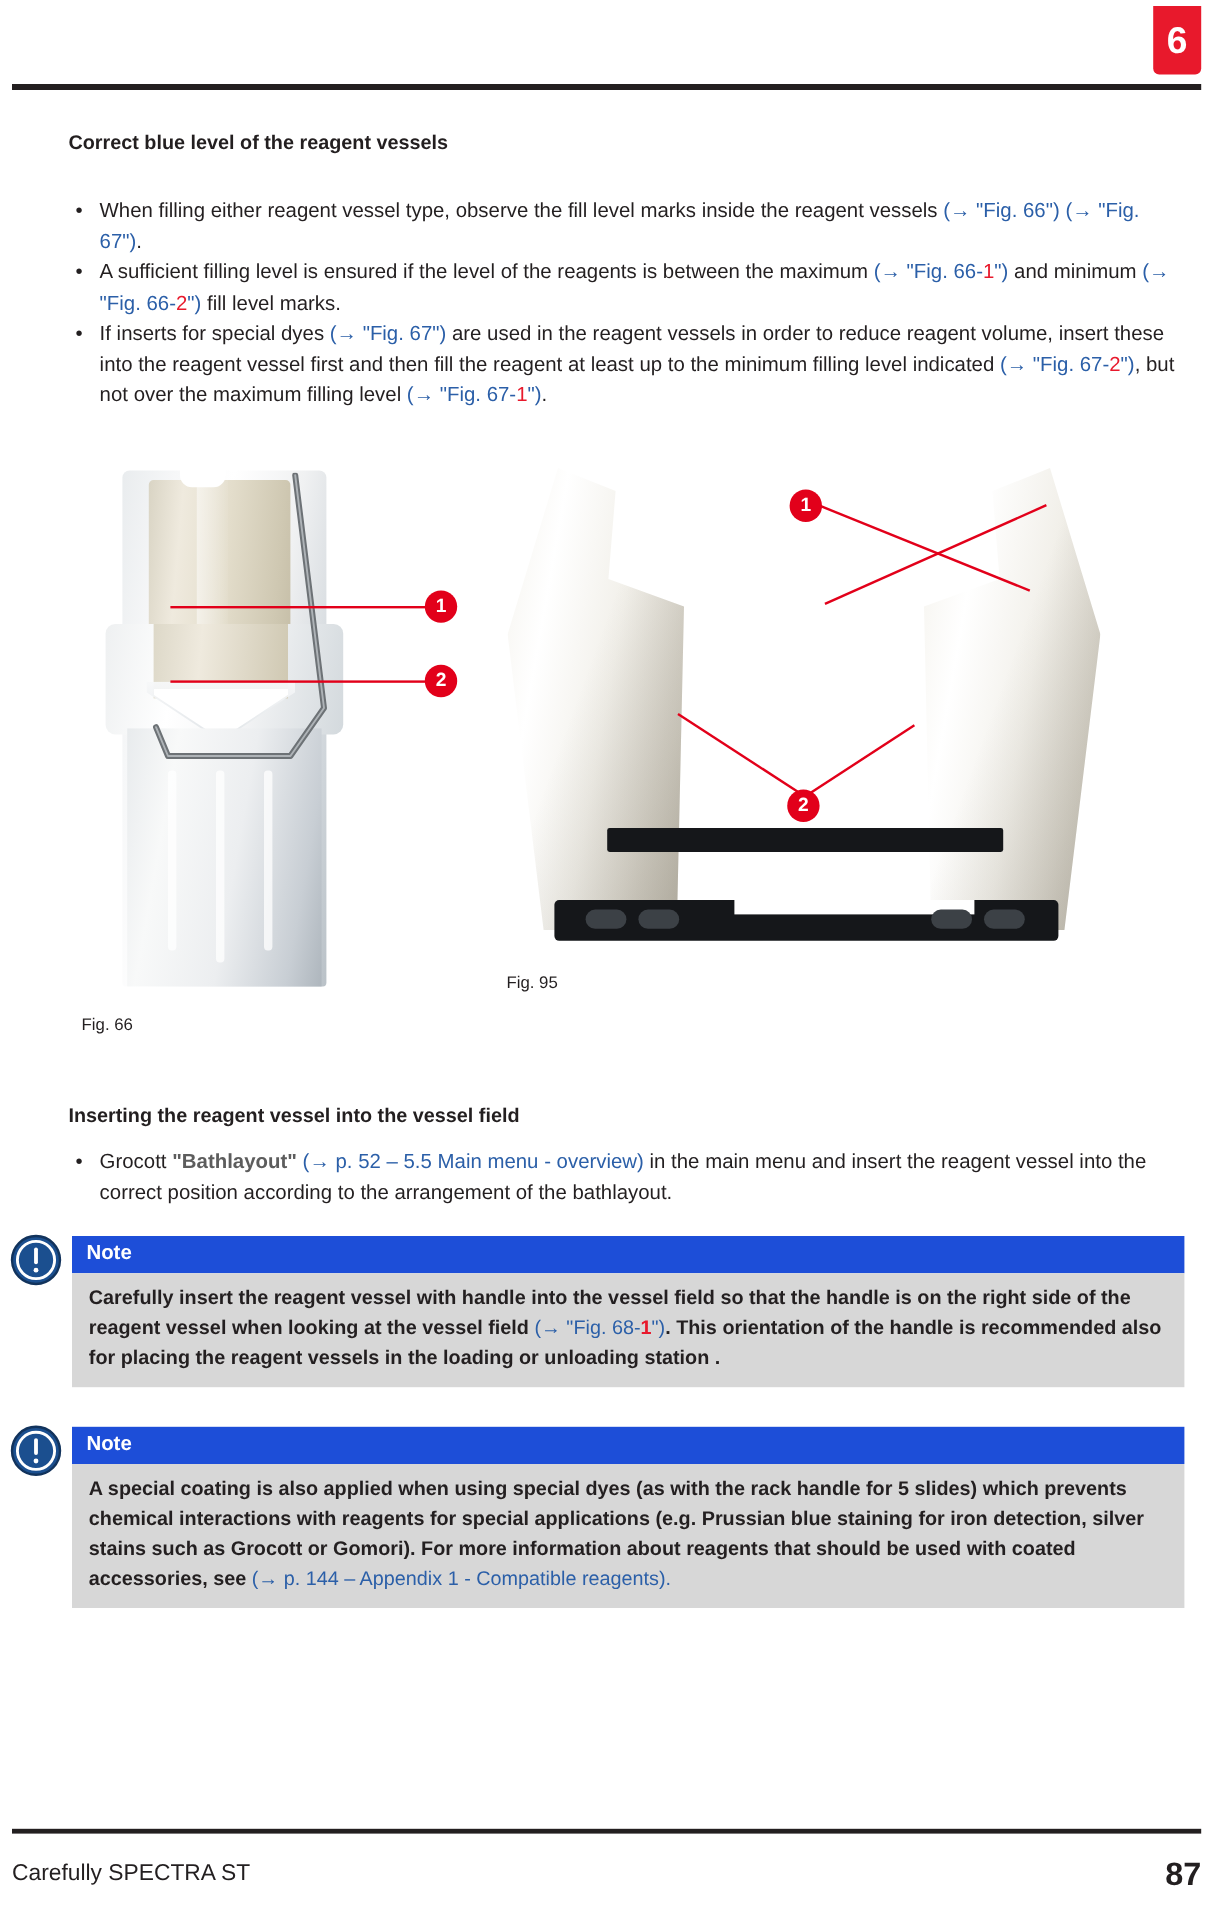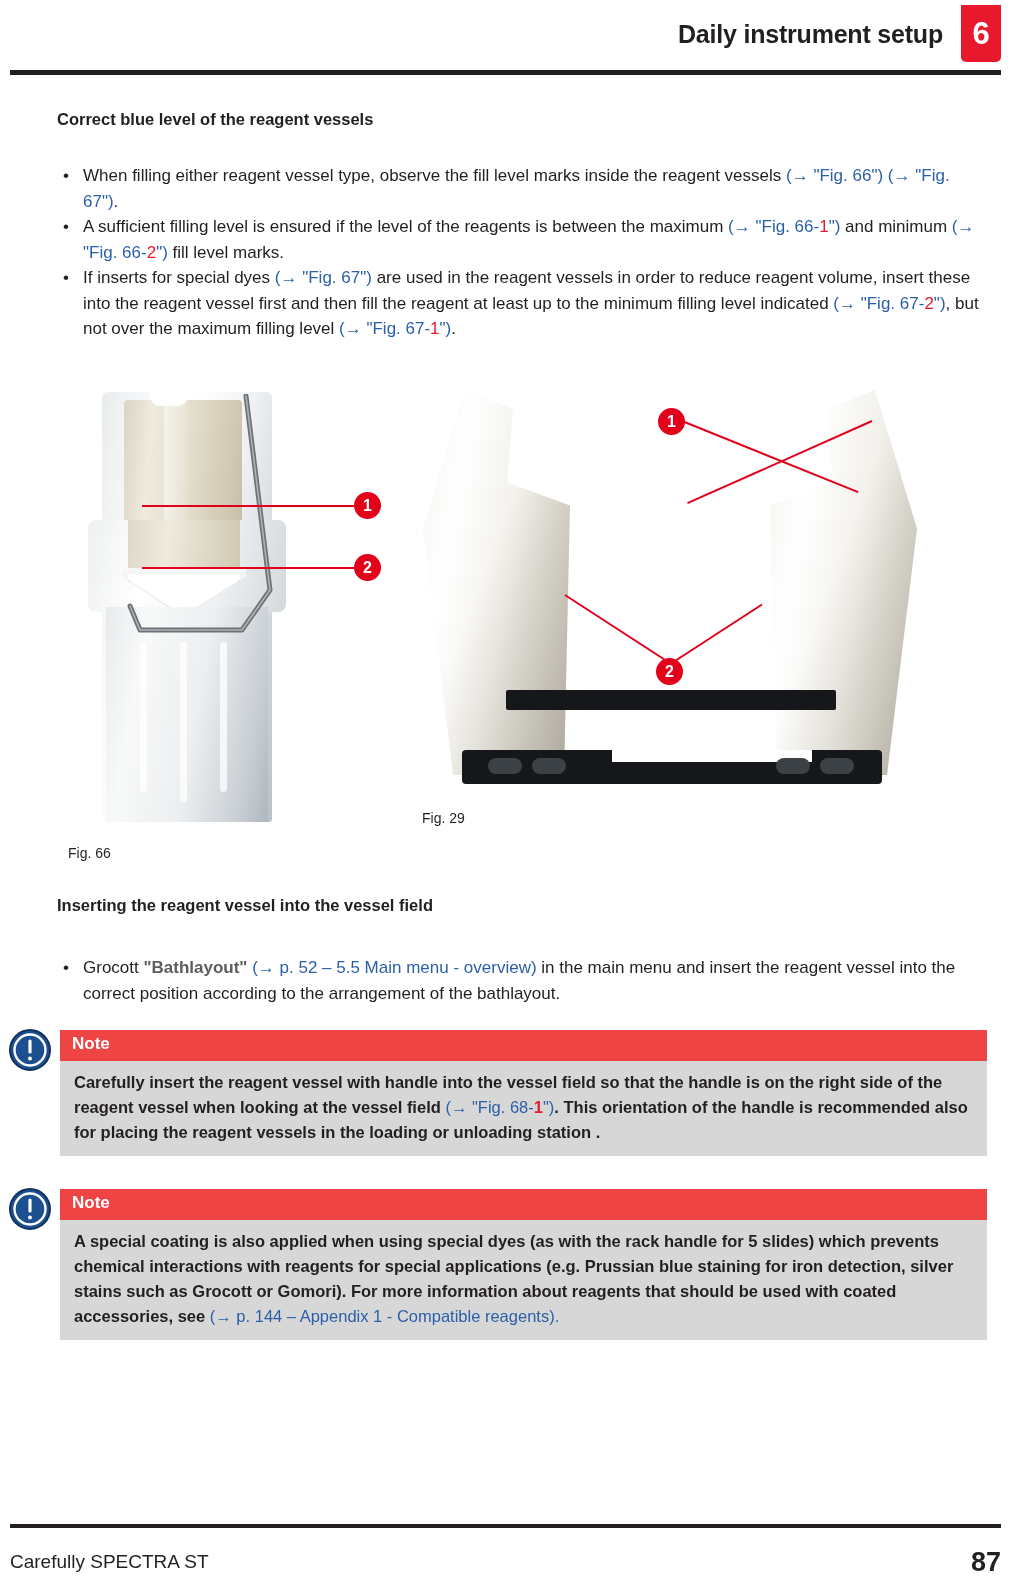--- a/index.html
+++ b/index.html
@@ -237,21 +237,21 @@
     position: absolute;
     background: #e2001a;
     height: 2px;
     transform-origin: 0 50%;
     z-index: 7;
   }
 
   
   .note { position: absolute; left: 60px; width: 927px; }
   .note-head {
-    background: #ef4444;
+    background: #1d4ed8;
     color: #ffffff;
     font-size: 17px;
     font-weight: bold;
     padding: 5px 12px 7px 12px;
     line-height: 1.1;
   }
   .note-body {
     background: #d7d7d7;
     color: #231f20;
     font-size: 16.5px;
@@ -286,21 +286,20 @@
     right: 10px; bottom: 17px;
     font-size: 27px;
     font-weight: bold;
     color: #231f20;
   }
 </style>
 </head>
 <body>
 
 <div class="header">
-  <div class="header-title">Daily instrument setup</div>
   <div class="chapter-badge">6</div>
   <div class="header-rule"></div>
 </div>
 
 <div class="sec-heading" style="top:110px;">Correct blue level of the reagent vessels</div>
 <div class="bullets" id="b1" style="top:163px;">
     <div class="bullet"><span class="dot">•</span><span>When filling either reagent vessel type, observe the fill level marks inside the reagent vessels </span><span class="lnk">(→ "Fig. 66") (→ "Fig. 67")</span><span>.</span></div>
     <div class="bullet"><span class="dot">•</span><span>A sufficient filling level is ensured if the level of the reagents is between the maximum </span><span class="lnk">(→ "Fig. 66-</span><span class="lnk-red">1</span><span class="lnk">")</span><span> and minimum </span><span class="lnk">(→ "Fig. 66-</span><span class="lnk-red">2</span><span class="lnk">")</span><span> fill level marks.</span></div>
     <div class="bullet"><span class="dot">•</span><span>If inserts for special dyes </span><span class="lnk">(→ "Fig. 67")</span><span> are used in the reagent vessels  in order to reduce reagent volume, insert these into the reagent vessel first and then fill the reagent at least up to the minimum filling level indicated </span><span class="lnk">(→ "Fig. 67-</span><span class="lnk-red">2</span><span class="lnk">")</span><span>, but not over the maximum filling level </span><span class="lnk">(→ "Fig. 67-</span><span class="lnk-red">1</span><span class="lnk">")</span><span>.</span></div>
   </div>
@@ -349,24 +348,24 @@
       <div class="base-hole" style="left:358px;"></div>
     </div>
 
     <div class="leader" style="left:250px; top:30px; width:202px; transform:rotate(-24deg); transform-origin:100% 50%;"></div>
     <div class="leader" style="left:262px; top:30px; width:190px; transform:rotate(22deg); transform-origin:0 50%;"></div>
     <div class="leader" style="left:145px; top:204px; width:124px; transform:rotate(33deg); transform-origin:0 50%;"></div>
     <div class="leader" style="left:238px; top:281px; width:124px; transform:rotate(-33deg); transform-origin:0 50%;"></div>
     <div class="callout" style="left:238px; top:18px;">1</div>
     <div class="callout" style="left:236px; top:268px;">2</div>
   </div>
-  <div class="fig-caption cap67">Fig. 29</div>
+  <div class="fig-caption cap67">Fig. 95</div>
 </div>
 
-<div class="sec-heading" style="top:896px;">Inserting the reagent vessel into the vessel field</div>
+<div class="sec-heading" style="top:921px;">Inserting the reagent vessel into the vessel field</div>
 <div class="bullets" id="b2" style="top:955px;">
     <div class="bullet"><span class="dot">•</span><span>Grocott </span><span class="greytxt">"Bathlayout"</span><span> </span><span class="lnk">(→ p. 52 – 5.5 Main menu - overview)</span><span> in the main menu and insert the reagent vessel into the correct position according to the arrangement of the bathlayout.</span></div>
   </div>
 
 <svg class="note-icon" style="top:1028px;" viewBox="0 0 44 44">
   <circle cx="22" cy="22" r="20" fill="#1b4f8f"></circle>
   <circle cx="22" cy="22" r="20" fill="none" stroke="#12335c" stroke-width="2"></circle>
   <circle cx="22" cy="22" r="15.5" fill="none" stroke="#ffffff" stroke-width="2.4"></circle>
   <rect x="20.4" y="11.5" width="3.2" height="14" rx="1.6" fill="#ffffff"></rect>
   <circle cx="22" cy="30.5" r="2" fill="#ffffff"></circle>

